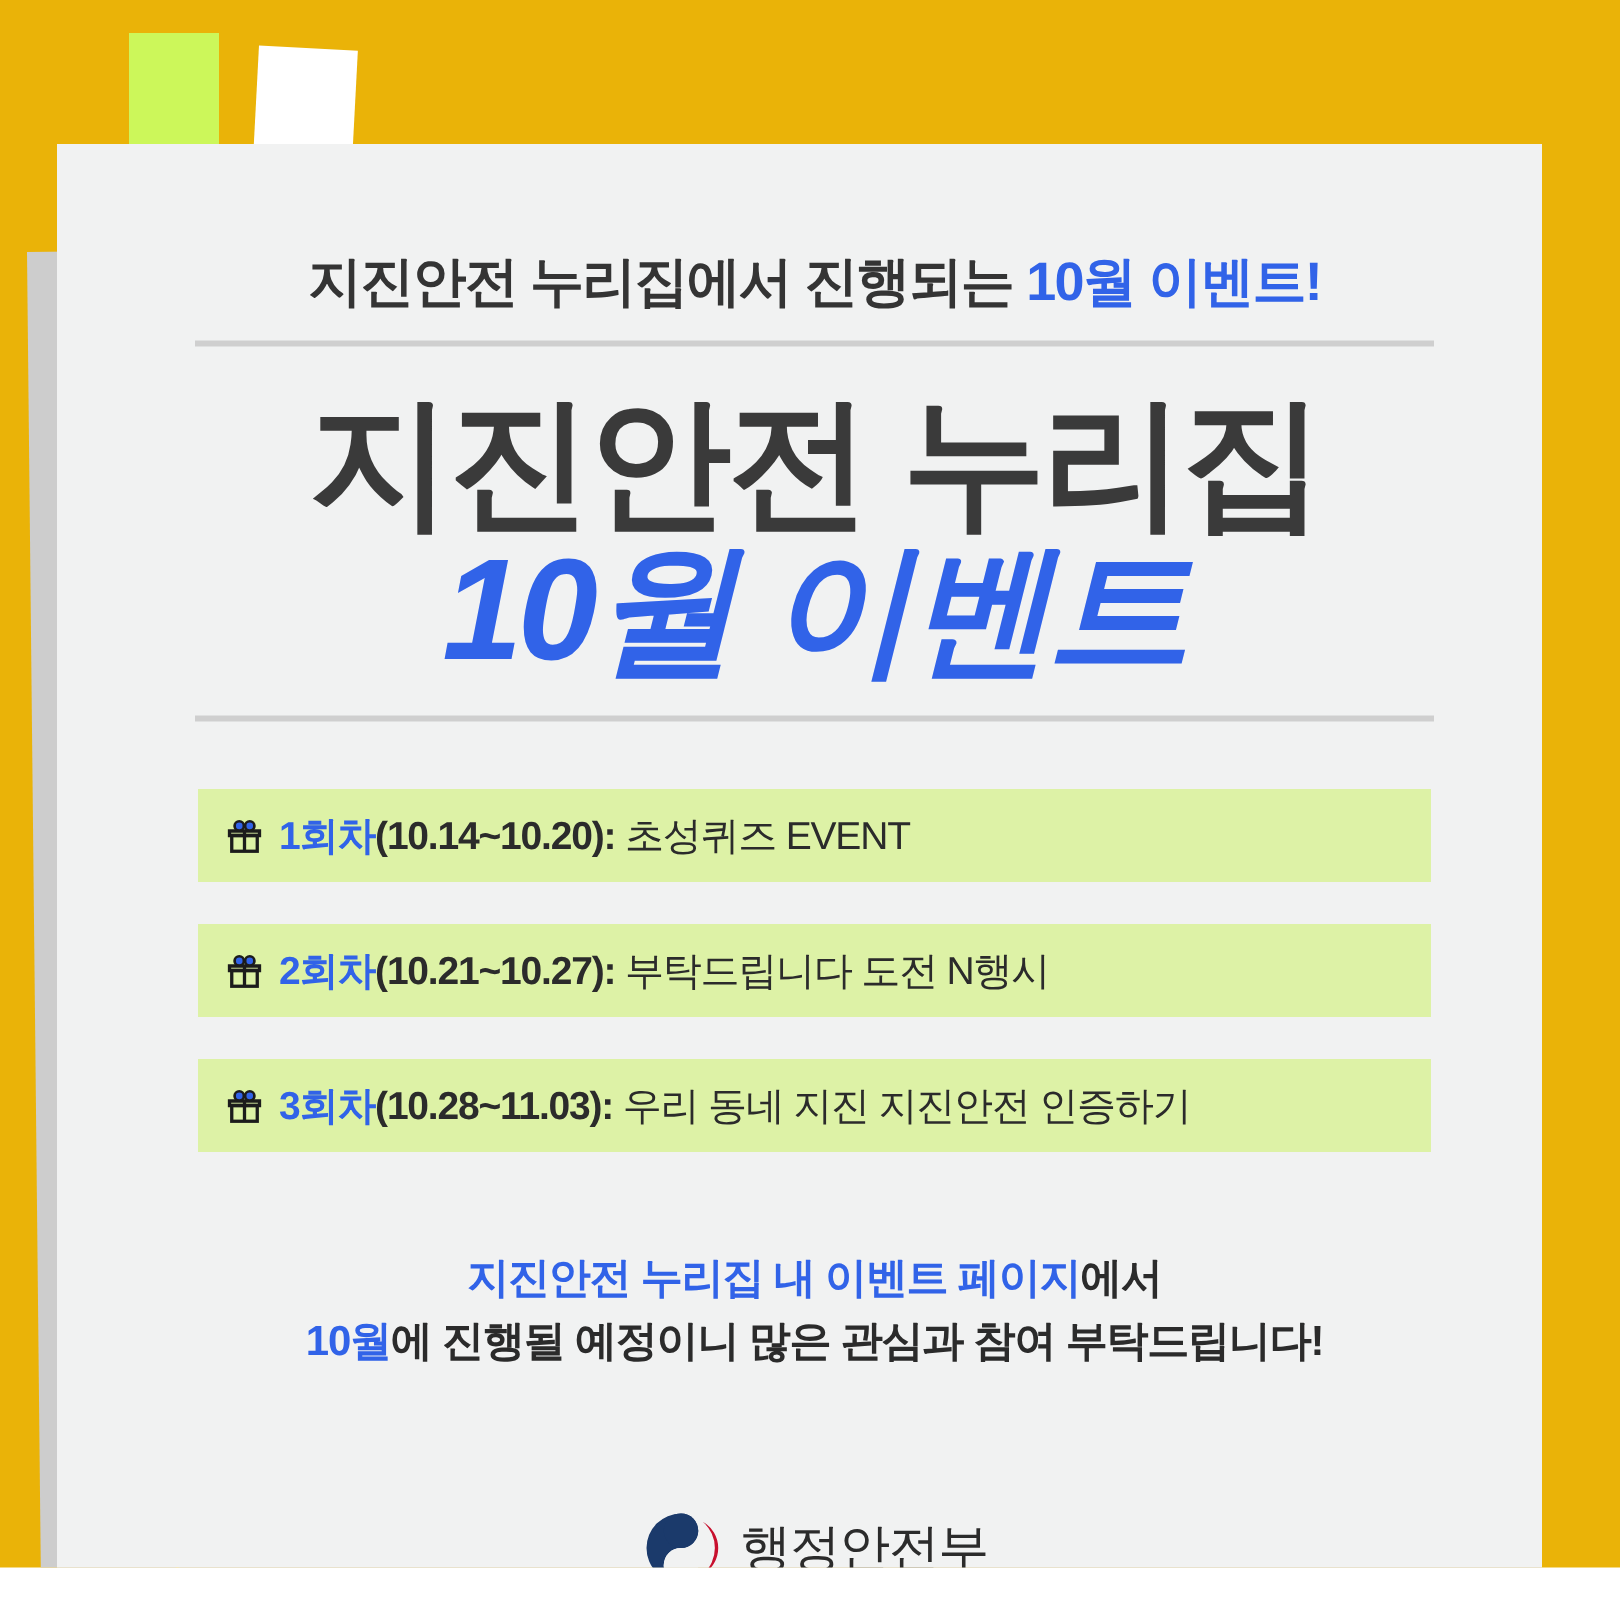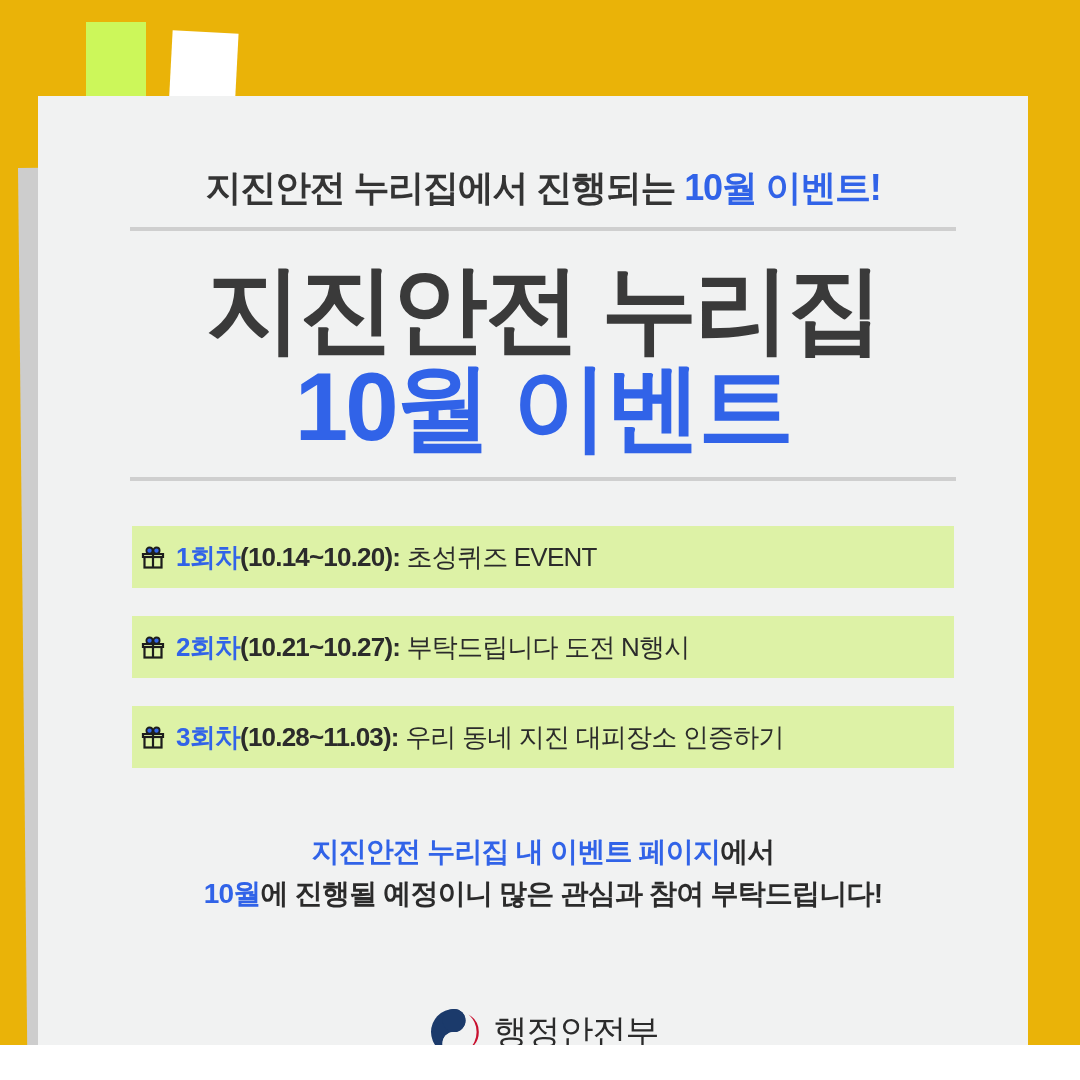--- a/index.html
+++ b/index.html
@@ -92,36 +92,36 @@
     text-align:center;
   }
   .title-line {
     font-size:96px;
     font-weight:bold;
     letter-spacing:-3px;
     line-height:1.02;
     white-space:nowrap;
   }
   .title-line.dark { color:#3a3a3a; }
-  .title-line.blue { color:#3163e8; }
+  .title-line.blue { color:#3163e8;font-style:italic; }
 
   
   .rows {
     position:absolute;
     top:430px; left:2px;
     width:822px;
   }
   .row {
     position:relative;
     height:62px;
     background:#ddf2a6;
     margin-bottom:28px;
     display:flex;
     align-items:center;
-    padding-left:8px;
+    padding-left:18px;
   }
   .gift-icon {
     flex:0 0 auto;
     width:26px; height:26px;
     margin-right:10px;
     display:block;
   }
   .row-text {
     font-size:26px;
     font-weight:bold;
@@ -212,21 +212,21 @@
         </div>
 
         <div class="row">
           <svg class="gift-icon" viewBox="0 0 26 26">
             <path d="M3 10 h20 v3 H3 z" fill="none" stroke="#1c1c1c" stroke-width="2.2"></path>
             <rect x="4.5" y="13" width="17" height="10.5" fill="none" stroke="#1c1c1c" stroke-width="2.2"></rect>
             <line x1="13" y1="10" x2="13" y2="23.5" stroke="#1c1c1c" stroke-width="2.2"></line>
             <circle cx="9.5" cy="6.6" r="3.1" fill="#3163e8" stroke="#1c1c1c" stroke-width="1.8"></circle>
             <circle cx="16.5" cy="6.6" r="3.1" fill="#3163e8" stroke="#1c1c1c" stroke-width="1.8"></circle>
           </svg>
-          <span class="row-text"><span class="num">3회차</span><span>(10.28~11.03)</span><span>: </span><span class="light">우리 동네 지진 대피장소 인증하기</span></span>
+          <span class="row-text"><span class="num">3회차</span><span>(10.28~11.03)</span><span>: </span><span class="light">우리 동네 지진 지진안전 인증하기</span></span>
         </div>
 
       </div>
 
       <div class="note">
         <div class="note-line"><span class="accent">지진안전 누리집 내 이벤트 페이지</span><span>에서</span></div>
         <div class="note-line"><span class="accent">10월</span><span>에 진행될 예정이니 많은 관심과 참여 부탁드립니다!</span></div>
       </div>
 
       <div class="logo-row">

